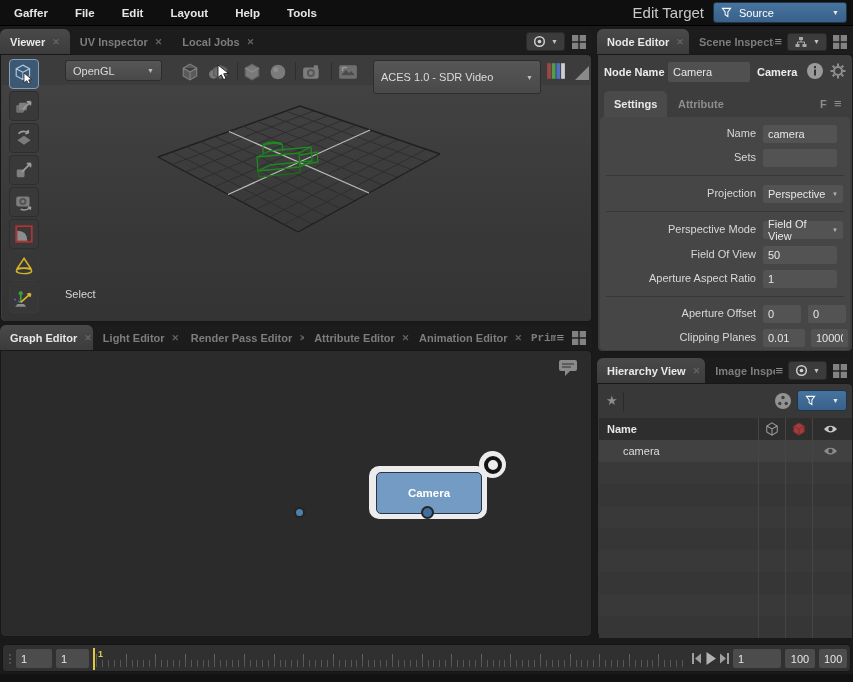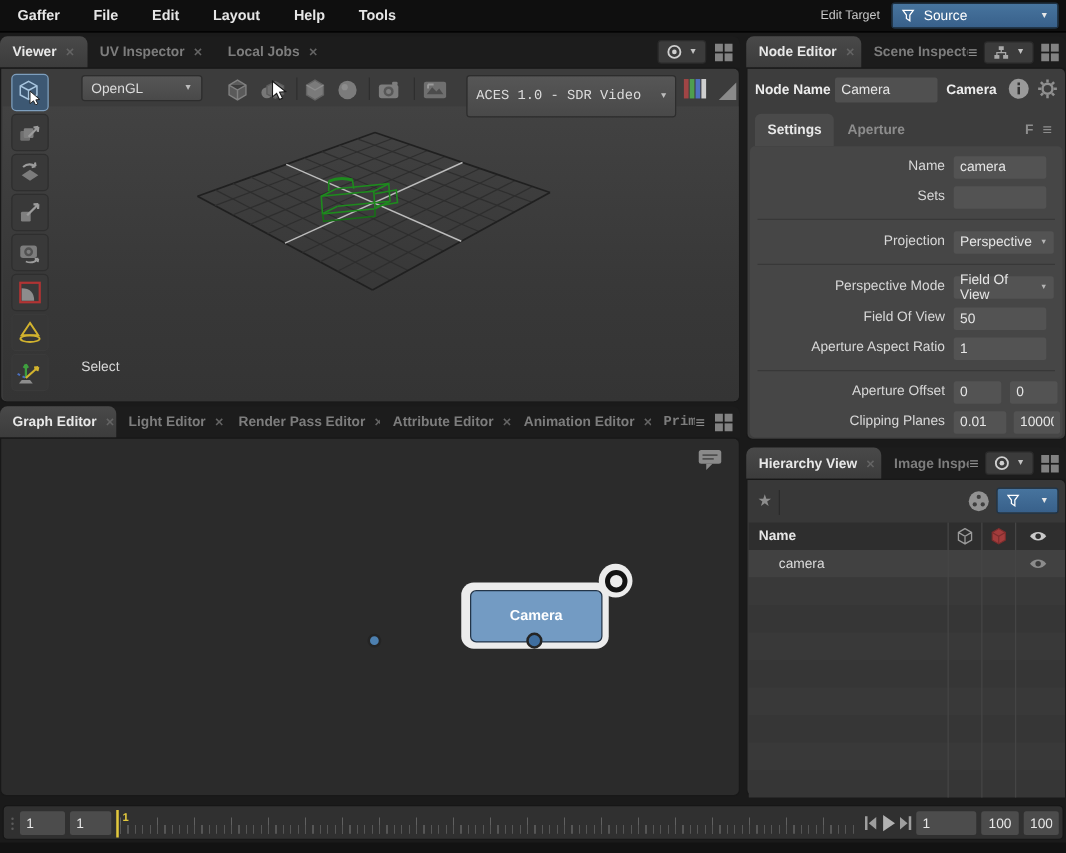--- a/index.html
+++ b/index.html
@@ -2,21 +2,21 @@
 <html><head>
 <meta charset="utf-8">
 <style>
   html,body{margin:0;padding:0;background:#101010;}
   .app{position:relative;width:853px;height:682px;background:#1a1a1a;font-family:"Liberation Sans",sans-serif;overflow:hidden;-webkit-font-smoothing:antialiased;}
   .abs{position:absolute;}
   
   .menubar{position:absolute;left:0;top:0;width:853px;height:26px;background:#0f0f0f;display:flex;align-items:center;padding-left:14px;gap:27px;box-sizing:border-box;border-bottom:1px solid #000;}
   .menu-item{font-size:11.5px;font-weight:bold;color:#e6e6e6;cursor:default;}
   .menubar-right{position:absolute;right:6px;top:2px;display:flex;align-items:center;gap:9px;}
-  .edit-target-lbl{font-size:10px;color:#c9c9c9;}
+  .edit-target-lbl{font-size:15px;color:#c9c9c9;}
   .source-btn{display:flex;align-items:center;width:134px;height:21px;background:linear-gradient(180deg,#47749e,#38608a);border:1px solid #1e3play;border:1px solid #203447;border-radius:3px;padding:0 7px;box-sizing:border-box;color:#fff;font-size:11px;gap:7px;}
   .source-btn .arr{margin-left:auto;font-size:7px;color:#e8e8e8;}
   
   .tabbar{position:absolute;display:flex;align-items:stretch;background:#1c1c1c;border-radius:6px 6px 0 0;}
   .tab{display:flex;align-items:center;gap:7px;padding:0 10px;font-size:11px;font-weight:bold;color:#7d7d7d;white-space:nowrap;overflow:hidden;}
   .tab.active{background:linear-gradient(180deg,#494949,#3c3c3c);border-radius:6px 6px 0 0;color:#e8e8e8;}
   .tab .close{font-size:9px;color:#646464;font-weight:bold;}
   .tabtools{margin-left:auto;display:flex;align-items:center;gap:6px;padding-right:5px;}
   .tbtn{display:flex;align-items:center;gap:5px;background:#3b3b3b;border:1px solid #2a2a2a;border-radius:3px;padding:2px 6px;}
   .tbtn .arr{font-size:7px;color:#c2c2c2;}
@@ -196,21 +196,21 @@
     </div>
     <div class="vline" style="left:330px;top:7px;height:18px;"></div>
     <div class="icon24 abs" style="left:336px;top:6px;">
       <svg width="20" height="18" viewBox="0 0 18 16">
           <rect x="1" y="2" width="16" height="12" rx="1.5" fill="#6f6f6f"></rect>
           <path d="M3 11 L7 6 L10 9 L12 7 L15 11 Z" fill="#4c4c4c"></path>
           <path d="M4 4 L8 4 M4 4 L4 7" stroke="#9a9a9a" stroke-width="1.4"></path>
         </svg>
     </div>
 
-    <div class="dd" style="left:372px;top:5px;width:168px;height:34px;font-family:Liberation Mono, monospace;">
+    <div class="dd" style="left:372px;top:5px;width:168px;height:34px;">
       <span>ACES 1.0 - SDR Video</span>
       <span class="arr">▼</span>
     </div>
     <div class="icon24 abs" style="left:544px;top:5px;">
       <svg width="20" height="20" viewBox="0 0 18 18">
           <rect x="1" y="2" width="3.4" height="14" fill="#a04545"></rect>
           <rect x="5.2" y="2" width="3.4" height="14" fill="#4f9e4f"></rect>
           <rect x="9.4" y="2" width="3.4" height="14" fill="#5070c0"></rect>
           <rect x="13.6" y="2" width="3.4" height="14" fill="#cfcfcf"></rect>
         </svg>
@@ -378,21 +378,21 @@
         <circle cx="9" cy="9" r="4" fill="none" stroke="#8f8f8f" stroke-width="2"></circle>
         <g stroke="#8f8f8f" stroke-width="2">
           <path d="M9 1.5 V4 M9 14 V16.5 M1.5 9 H4 M14 9 H16.5 M3.7 3.7 L5.5 5.5 M12.5 12.5 L14.3 14.3 M14.3 3.7 L12.5 5.5 M5.5 12.5 L3.7 14.3"></path>
         </g>
       </svg>
 
     <div class="tab active" style="position:absolute;left:6px;top:36px;height:26px;border-radius:5px 5px 0 0;background:#4a4a4a;">
         <span>Settings</span>
       </div>
     <div class="tab" style="position:absolute;left:70px;top:36px;height:26px;color:#8d8d8d;">
-        <span>Aperture</span>
+        <span>Attribute</span>
       </div>
     <div class="tab" style="position:absolute;left:220px;top:36px;height:26px;color:#8d8d8d;padding:0 2px;">
         <span>F</span>
       </div>
     <span class="ham abs" style="left:236px;top:42px;">≡</span>
 
     <div class="abs" style="left:2px;top:62px;width:250px;height:233px;background:#464646;border-radius:4px;">
       <span class="lbl" style="left:4px;top:10px;width:152px;text-align:right;">Name</span>
       <input class="fld" style="left: 163px; top: 8px; width: 74px; height: 18px;" value="camera">
       <span class="lbl" style="left:4px;top:34px;width:152px;text-align:right;">Sets</span>

